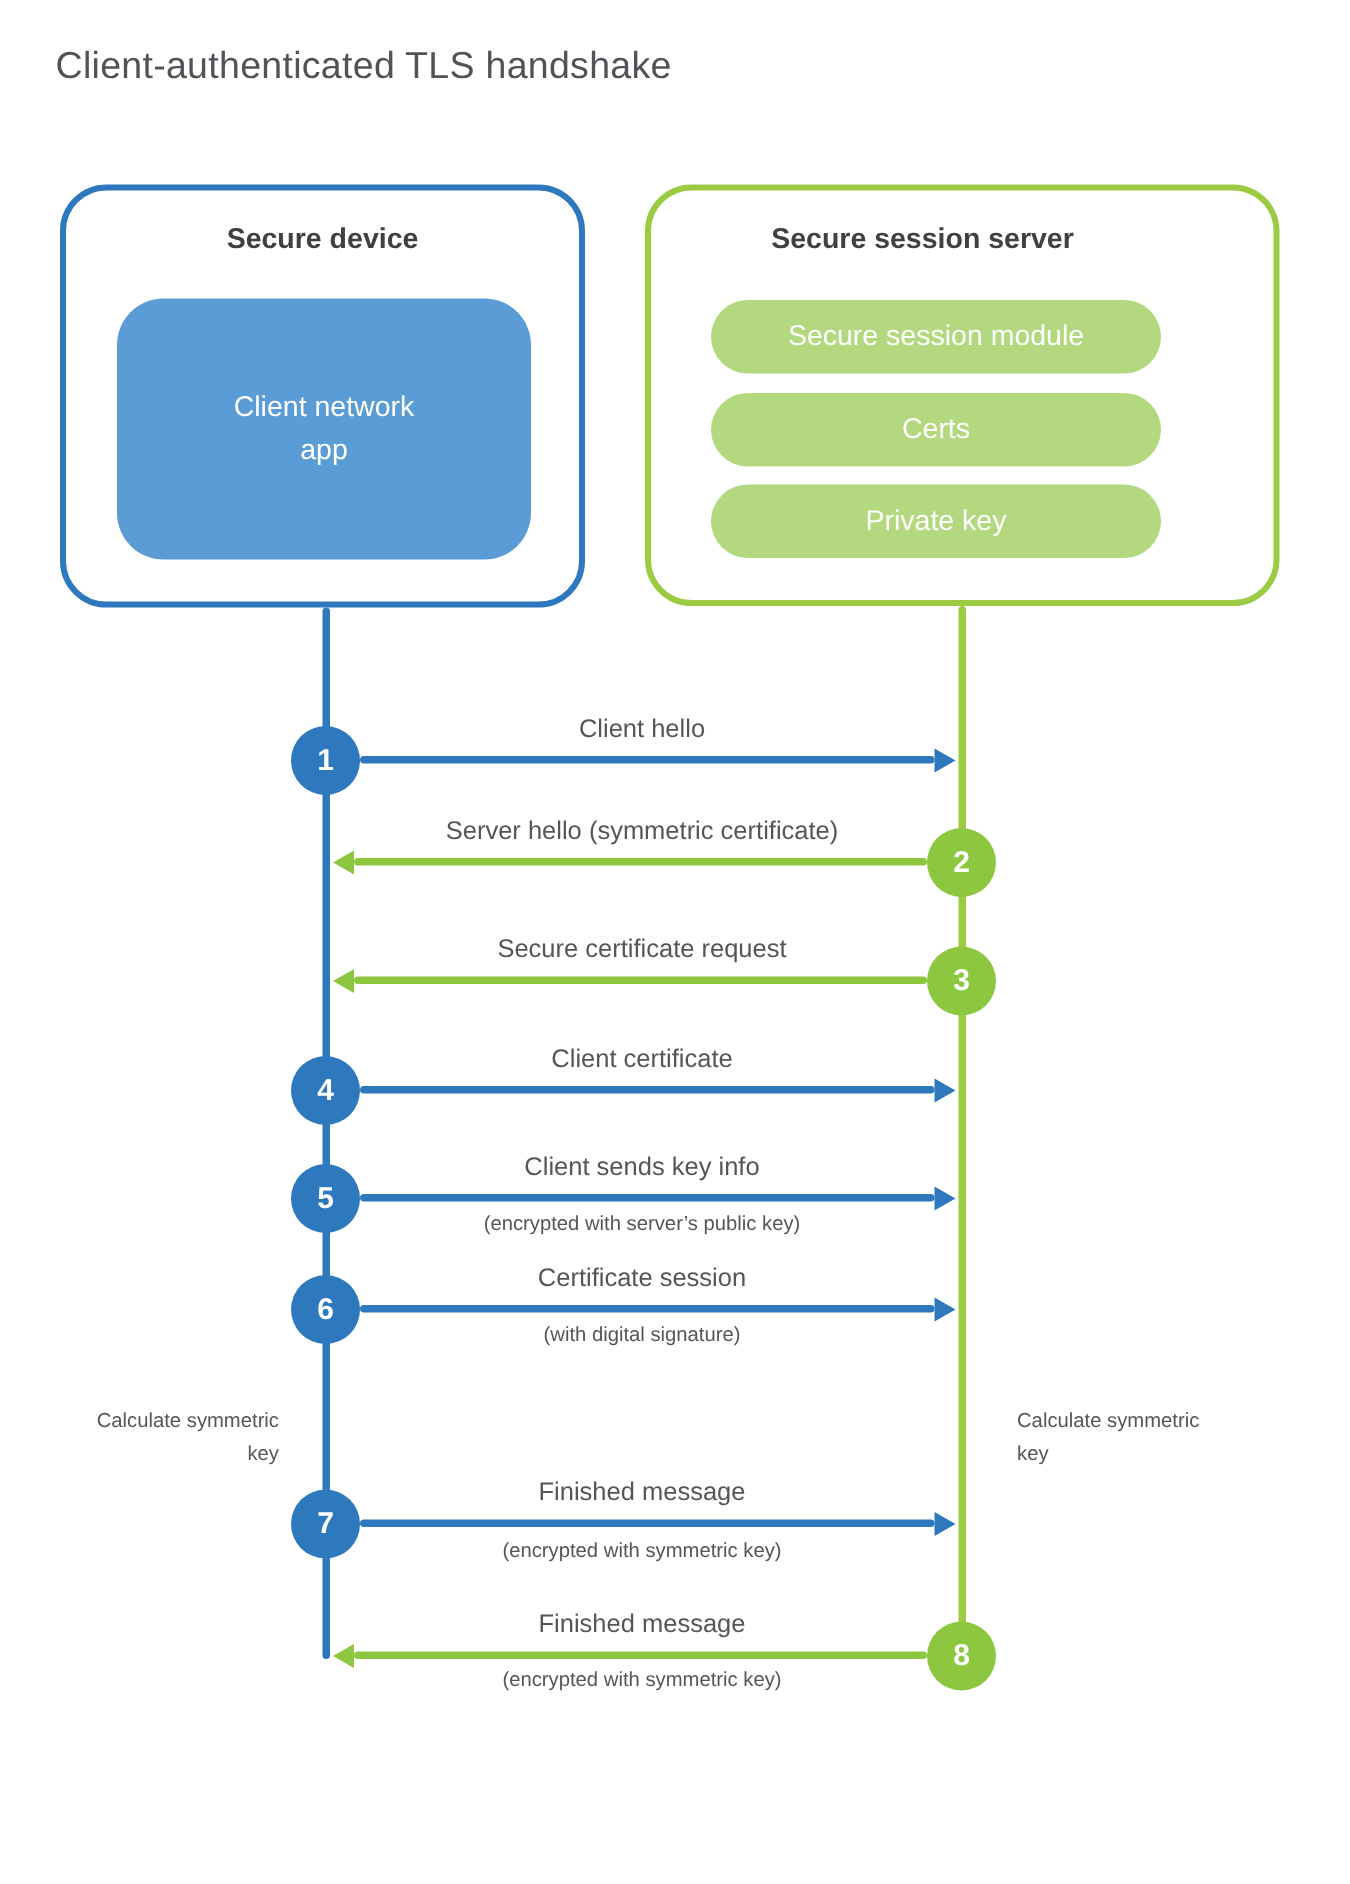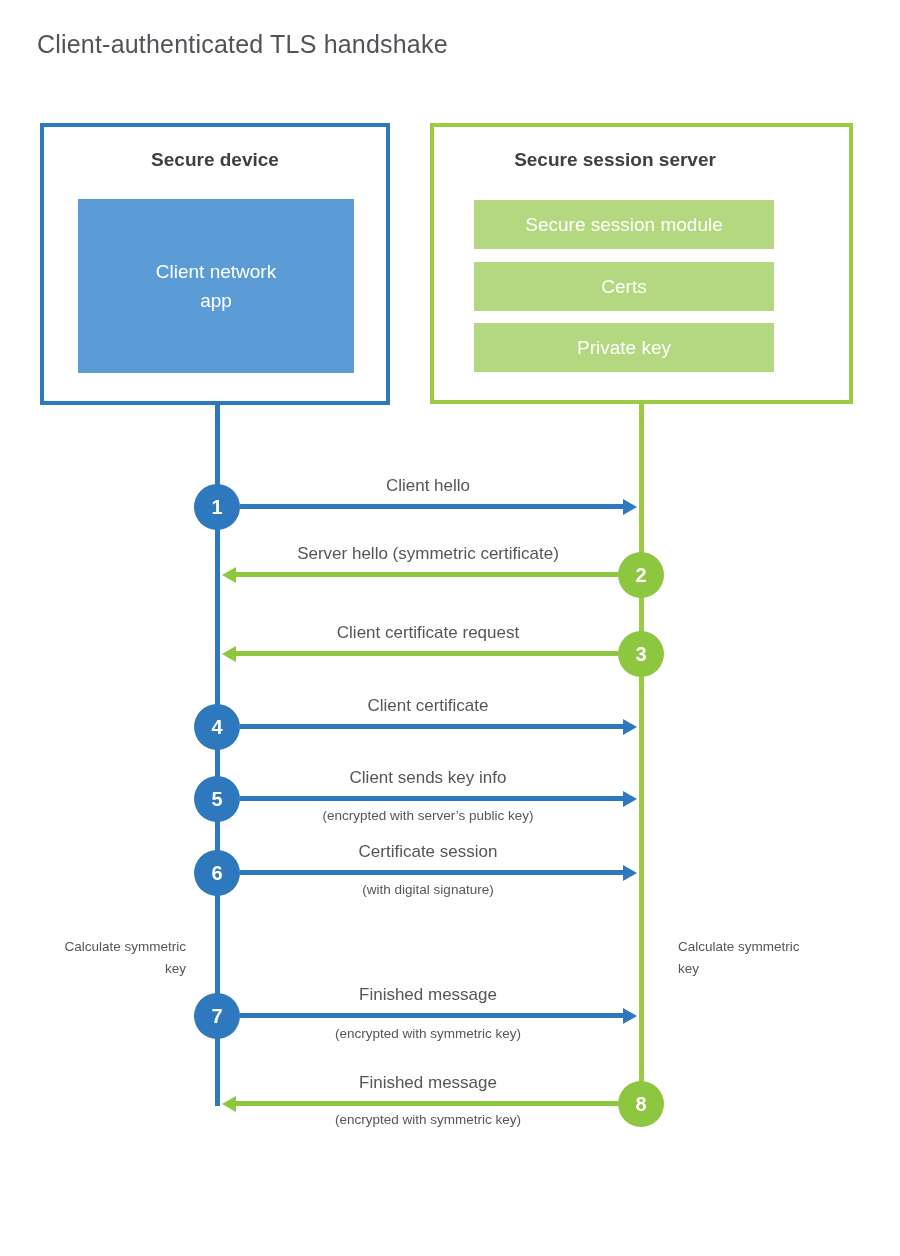--- a/index.html
+++ b/index.html
@@ -1,19 +1,19 @@
 <!DOCTYPE html>
 <html style="--blue: #2E78BE; --blue-fill: #5B9CD6; --green: #9CCB43; --green-circle: #8DC63F; --green-fill: #B4D87F; --text: #55565A;"><head>
 <meta charset="utf-8">
 <style>
   :root{
     --blue:#2E78BE; --blue-fill:#5B9CD6; --green:#9CCB43; --green-circle:#8DC63F;
     --green-fill:#B4D87F; --text:#55565A; --heading:#3F4042;
   }
-  *{margin:0;padding:0;box-sizing:border-box;}
+  *{margin:0;padding:0;box-sizing:border-box;border-radius:31px;}
   body{background:#ffffff;font-family:"Liberation Sans","DejaVu Sans",sans-serif;}
   .canvas{position:relative;width:900px;height:1256px;background:#fff;overflow:hidden;}
   .page-title{position:absolute;left:37px;top:30px;font-size:25px;font-weight:300;color:#515359;letter-spacing:.2px;}
   
   .actor-box{position:absolute;background:#fff;}
   .client-box{left:40px;top:123px;width:350px;height:282px;border:4px solid var(--blue);}
   .server-box{left:430px;top:123px;width:423px;height:281px;border:4px solid var(--green);}
   .actor-title{position:absolute;top:149px;font-size:19px;font-weight:700;color:var(--heading);text-align:center;}
   .client-title{left:40px;width:350px;}
   .server-title{left:430px;width:370px;}
@@ -69,21 +69,21 @@
   <div class="lifeline green"></div>
 
   <div class="msg-label" style="top:476px">Client hello</div>
   <div class="arrow blue right" style="top:504px"></div>
   <div class="step-circle blue" style="top:484px">1</div>
 
   <div class="msg-label" style="top:544px">Server hello (symmetric certificate)</div>
   <div class="arrow green left" style="top:572px"></div>
   <div class="step-circle green" style="top:552px">2</div>
 
-  <div class="msg-label" style="top:623px">Client certificate request</div>
+  <div class="msg-label" style="top:623px">Secure certificate request</div>
   <div class="arrow green left" style="top:651px"></div>
   <div class="step-circle green" style="top:631px">3</div>
 
   <div class="msg-label" style="top:696px">Client certificate</div>
   <div class="arrow blue right" style="top:724px"></div>
   <div class="step-circle blue" style="top:704px">4</div>
 
   <div class="msg-label" style="top:768px">Client sends key info</div>
   <div class="arrow blue right" style="top:796px"></div>
   <div class="msg-sublabel" style="top:808px">(encrypted with server’s public key)</div>

